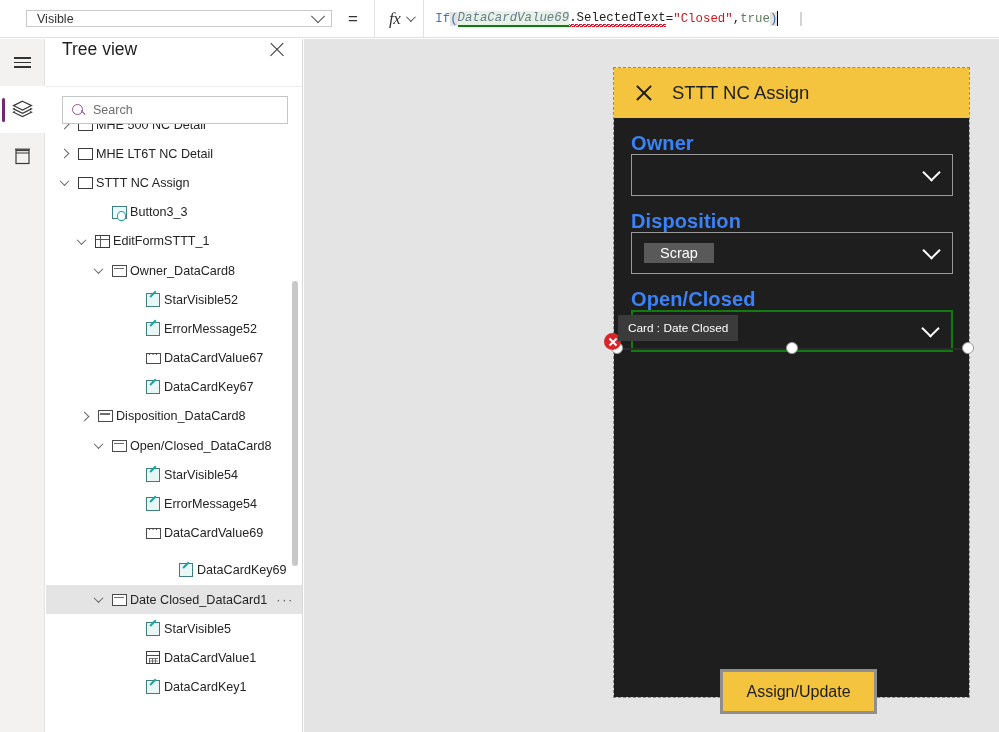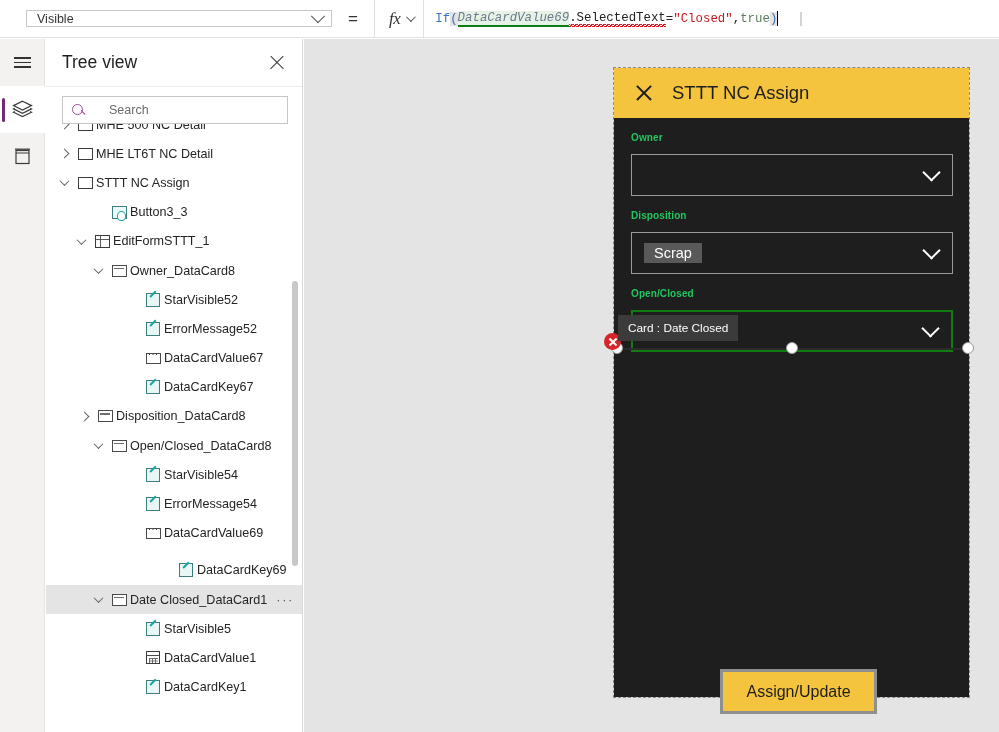--- a/index.html
+++ b/index.html
@@ -116,39 +116,39 @@
   .hamburger i { display:block; height:1.6px; background:#333; margin:3.2px 0; }
 
   
   .panel {
     position: absolute; left: 46px; top: 39px;
     width: 257px; height: 693px;
     background: #ffffff;
     border-right: 1px solid #d9d9d9;
   }
   .panel-head {
-    height: 48px; display: flex; align-items: center;
+    height: 48px; display: flex; 
     padding: 0 14px 0 16px;
     border-bottom: 1px solid #ededed;
   }
   .panel-title { flex: 1; font-size: 17.5px; color: #201f1e; font-weight: 400; }
   .x-close {
     width: 22px; height: 22px; position: relative; cursor: pointer;
   }
   .x-close::before, .x-close::after {
     content:""; position:absolute; left:2px; top:10px; width:18px; height:1.3px;
     background:#333;
   }
   .x-close::before { transform: rotate(45deg); }
   .x-close::after  { transform: rotate(-45deg); }
 
   .search-wrap { padding: 9px 14px 8px 16px; }
   .search-box {
     height: 28px; border: 1px solid #c6c6c6; background:#fff;
-    display: flex; align-items: center; padding-left: 9px; gap: 24px;
+    display: flex; align-items: center; padding-left: 9px; gap: 8px;
     cursor: text;
   }
   .search-ico { width:13px; height:13px; position:relative; flex:none; }
   .search-ico::before{
     content:""; position:absolute; left:0; top:0; width:9px; height:9px;
     border:1.4px solid #9b4f96; border-radius:50%;
   }
   .search-ico::after{
     content:""; position:absolute; left:7.5px; top:8px; width:6px; height:1.4px;
     background:#9b4f96; transform: rotate(45deg);
@@ -237,31 +237,31 @@
   .hdr-x { width:20px; height:20px; position:relative; cursor:pointer; flex:none;}
   .hdr-x::before,.hdr-x::after{
     content:""; position:absolute; left:0; top:9px; width:20px; height:1.9px; background:#1d1d1d;
   }
   .hdr-x::before{transform:rotate(45deg);} .hdr-x::after{transform:rotate(-45deg);}
   .hdr-title { font-size:18.5px; color:#1d1d1d; }
 
   .form-area { position:absolute; left:0; top:50px; width:355px; height:579px; }
 
   .fld-label {
-    position:absolute; color:#22c55e; font-size:10px; font-weight:bold;
+    position:absolute; color:#3b82f6; font-size:20px; font-weight:bold;
     letter-spacing:.1px;
   }
   .fld-box {
     position:absolute; height:42px;
     border:1px solid #9a9a9a; background:#1e1e1e;
     display:flex; align-items:center; padding:0 12px;
   }
   .fld-box.selected { border:2px solid #107c10; }
   .fld-val { color:#ffffff; font-size:14.5px; }
-  .fld-val.hl { background:#595959; padding:2px 10px; }
+  .fld-val.hl { background:#595959; padding:2px 16px; }
   .chev-dn {
     position:absolute; right:14px; top:50%;
     width:13px; height:13px;
     border-right:2.1px solid #ffffff; border-bottom:2.1px solid #ffffff;
     transform: translateY(-70%) rotate(45deg);
   }
 
   .assign-btn {
     position:absolute; left:106px; top:551px;
     width:157px; height:45px;

